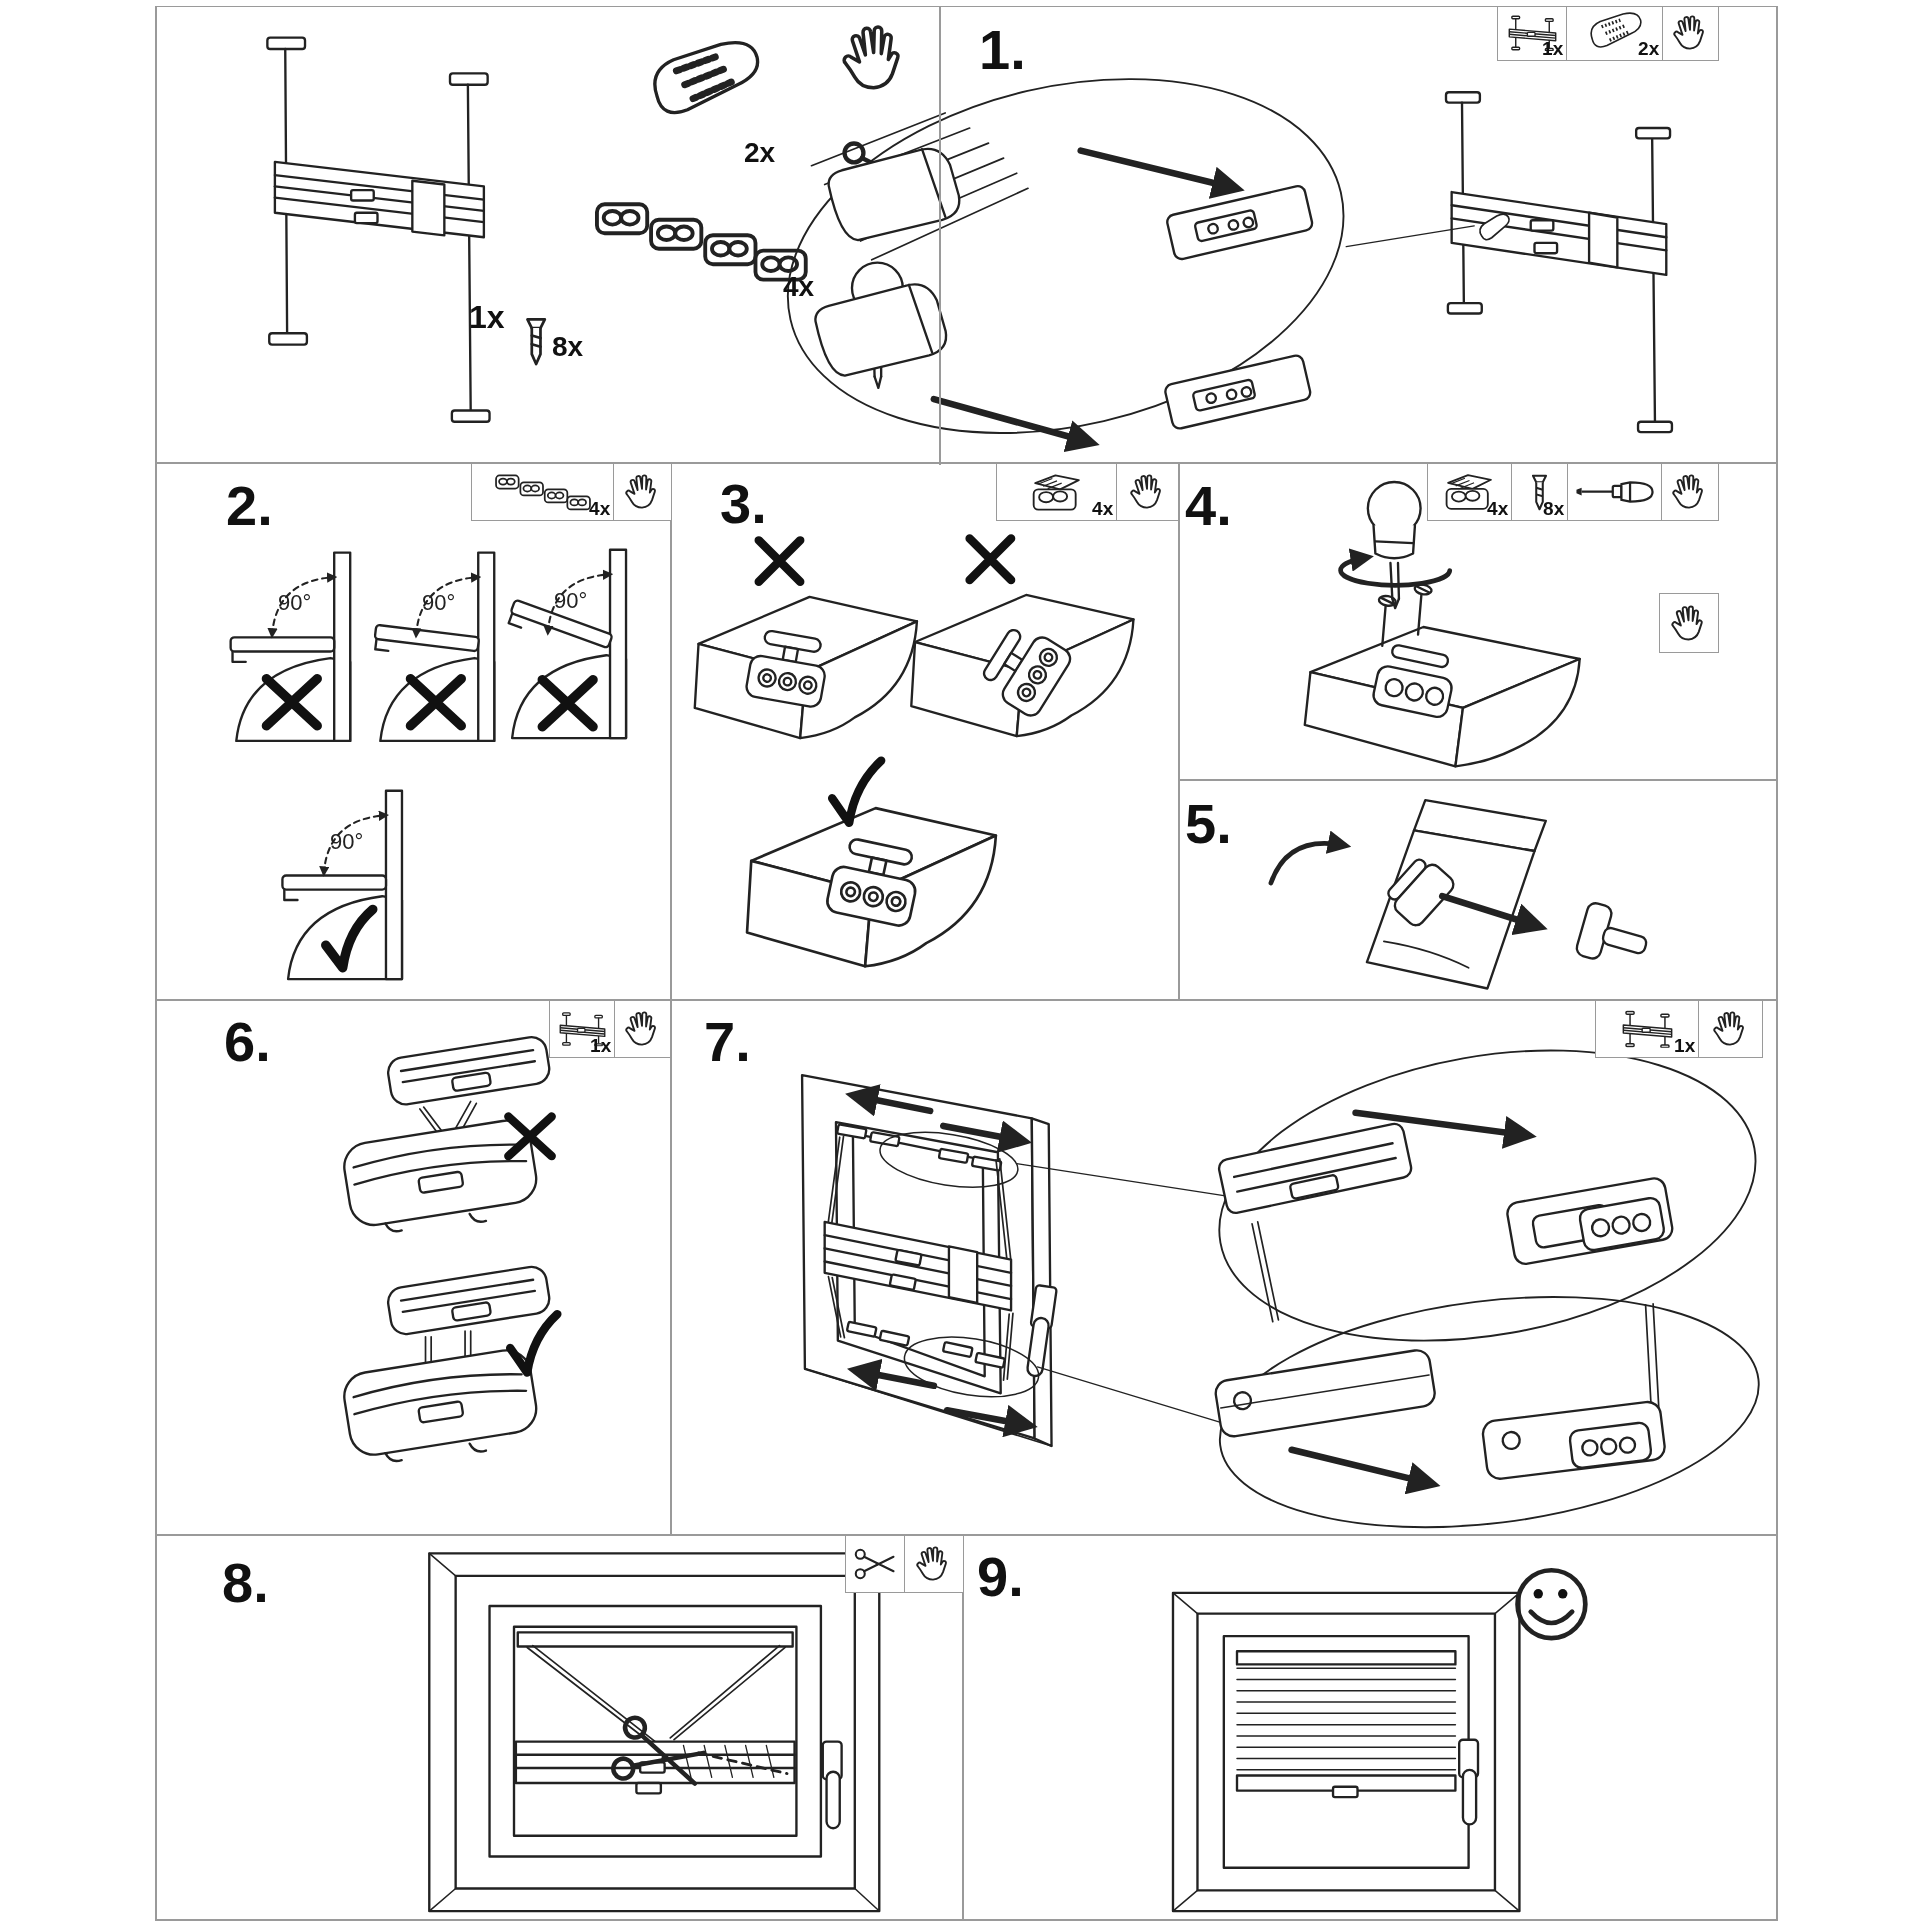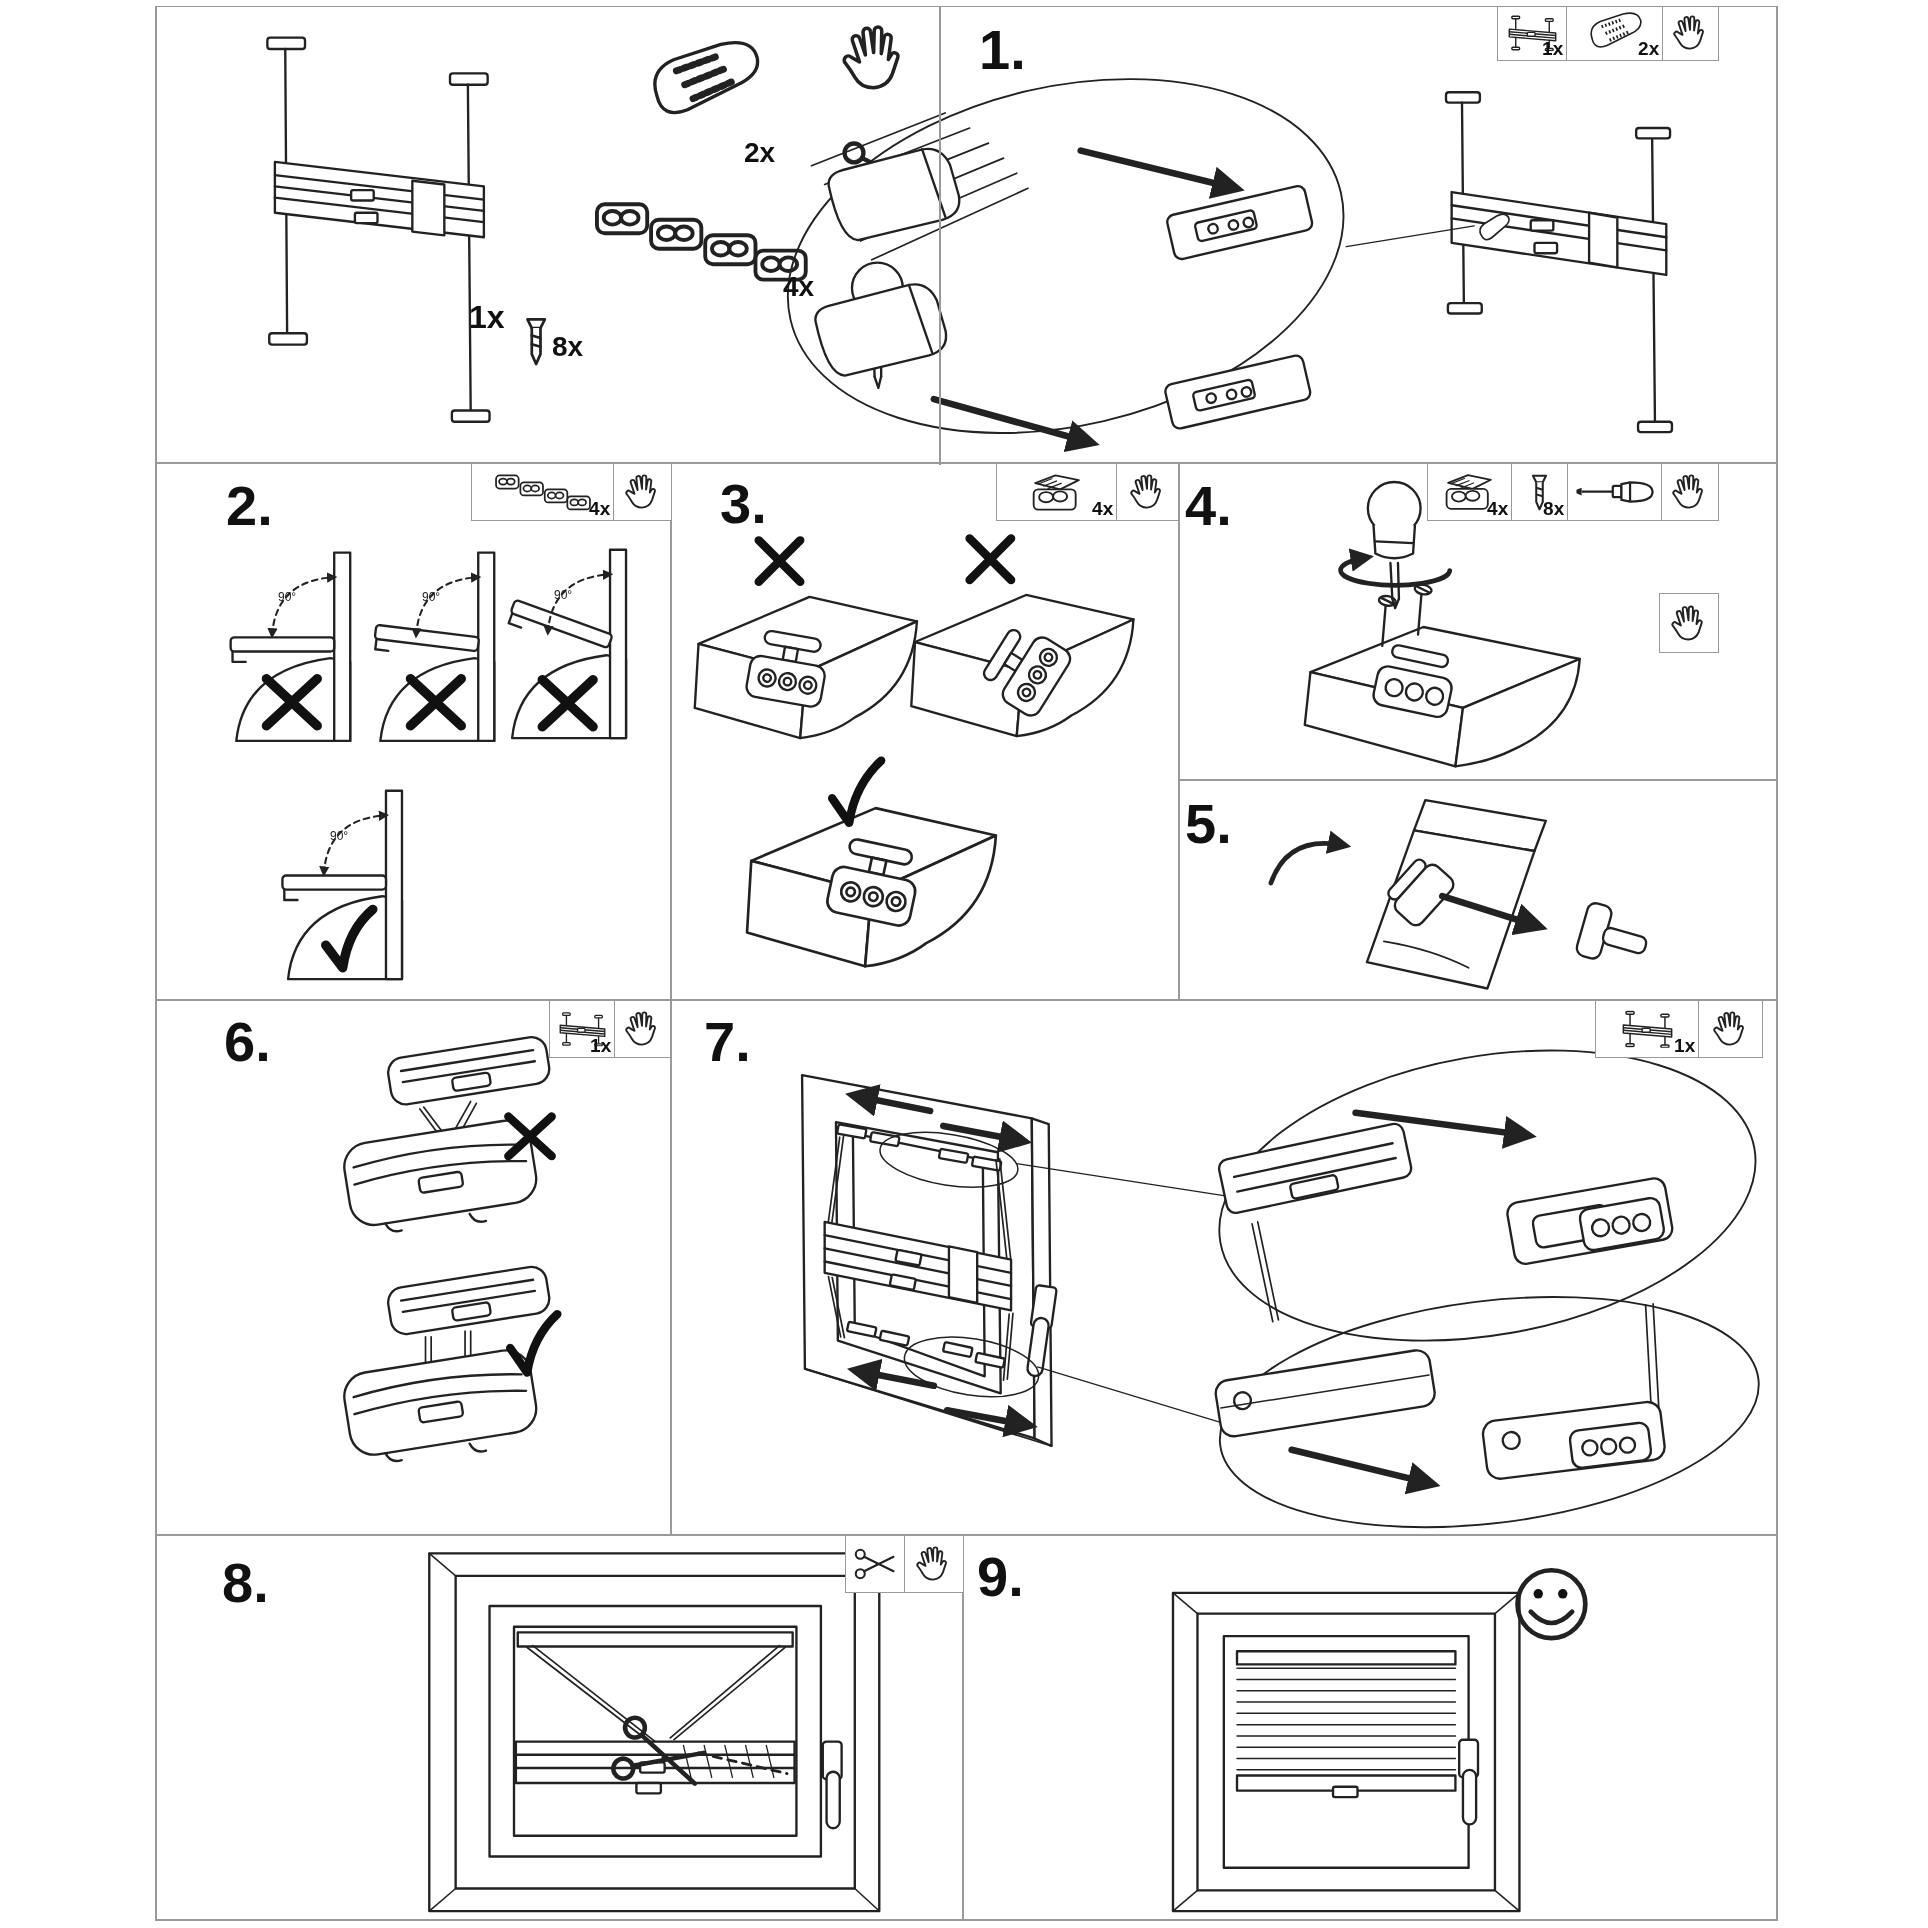--- a/index.html
+++ b/index.html
@@ -2,21 +2,21 @@
 <html style="font-size:15px"><head>
 <meta charset="utf-8">
 <style>
   html,body{margin:0;padding:0;background:#fff;}
   .page{position:relative;width:1928px;height:1928px;background:#ffffff;
         font-family:"Liberation Sans",sans-serif;color:#111;overflow:hidden;}
   .art{position:absolute;left:0;top:0;}
   .line{position:absolute;background:#9a9a9a;}
   .stepnum{position:absolute;font-weight:bold;font-size:56px;color:#111;}
   .qtylabel{position:absolute;font-weight:bold;color:#111;}
-  .angle{position:absolute;font-size:12px;color:#222;}
+  .angle{position:absolute;font-size:22px;color:#222;}
   .iconbox{position:absolute;display:flex;border:1.9px solid #9a9a9a;background:#fff;box-sizing:border-box;}
   .iconbox .cell{position:relative;display:flex;align-items:center;justify-content:center;height:100%;box-sizing:border-box;}
   .iconbox .cell + .cell{border-left:1.9px solid #9a9a9a;}
   .iconbox .qty{position:absolute;right:2.8px;bottom:0px;font-size:19px;font-weight:bold;color:#111;}
 </style>
 </head>
 <body>
 
 <div class="page">
 

